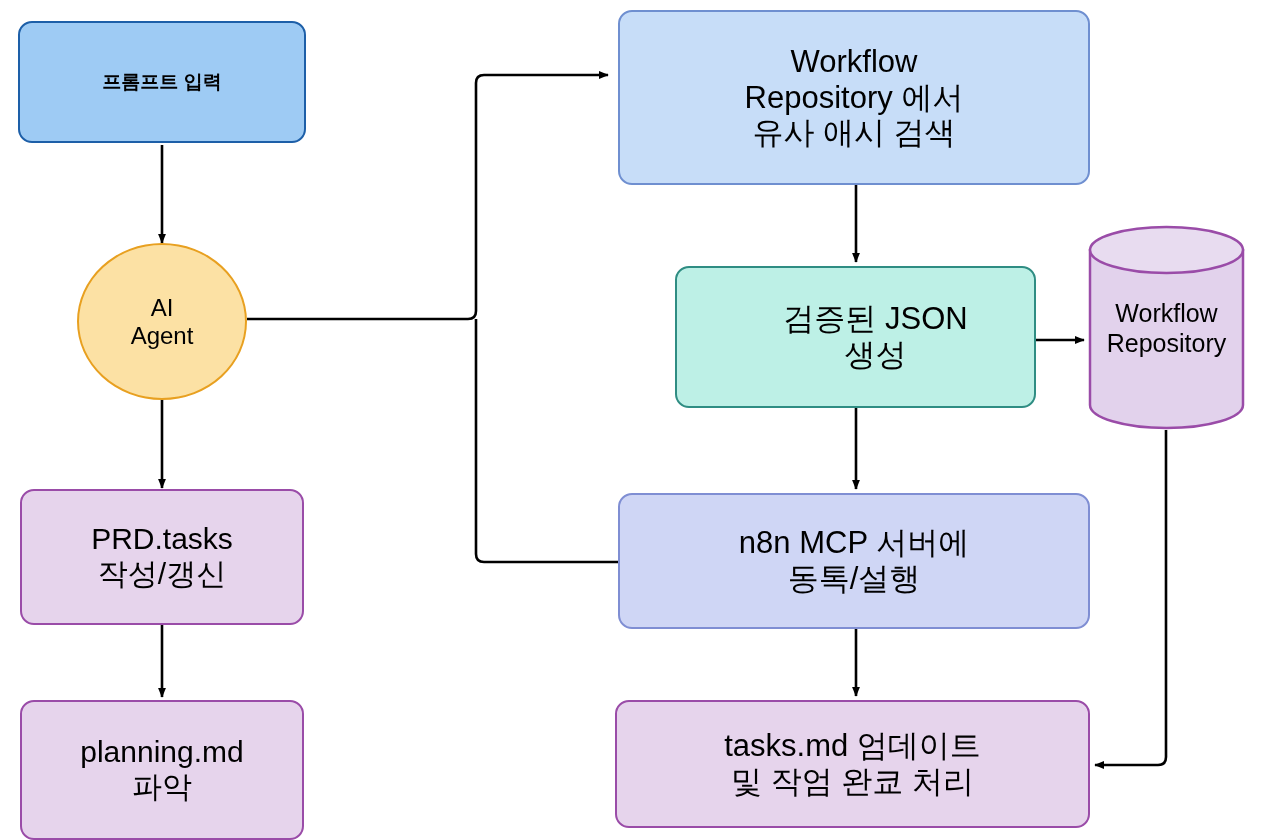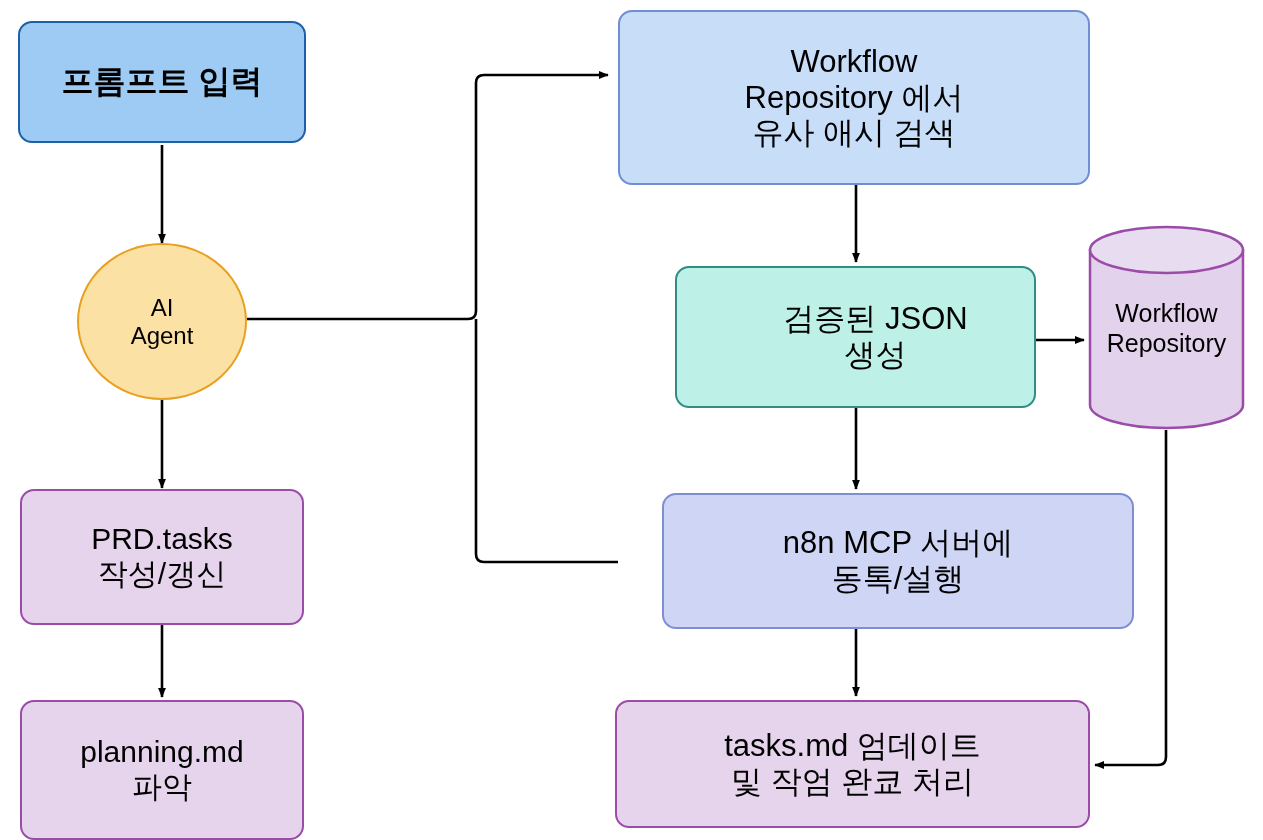--- a/index.html
+++ b/index.html
@@ -126,21 +126,21 @@
     <path d="M1036,340 L1084,340" stroke="#000000" stroke-width="2.6" fill="none" marker-end="url(#arrowhead)"></path>
 
     <path d="M856,408 L856,489" stroke="#000000" stroke-width="2.6" fill="none" marker-end="url(#arrowhead)"></path>
 
     <path d="M856,629 L856,696" stroke="#000000" stroke-width="2.6" fill="none" marker-end="url(#arrowhead)"></path>
 
     <path d="M1166,430 L1166,757 Q1166,765 1158,765 L1095,765" stroke="#000000" stroke-width="2.6" fill="none" marker-end="url(#arrowhead)"></path>
   </svg>
 
   <div class="node box box-blue-strong" style="left:18px; top:21px; width:288px; height:122px;">
-    <span class="label t-bold" style="font-size:32px;">프롬프트 입력</span>
+    <span class="label t-bold" style="font-size:19px;">프롬프트 입력</span>
   </div>
 
   <div class="node ellipse" style="left:77px; top:243px; width:170px; height:157px;">
     <span class="label t-norm" style="font-size:24px;">AI
 Agent</span>
   </div>
 
   <div class="node box box-lilac" style="left:20px; top:489px; width:284px; height:136px;">
     <span class="label t-norm" style="font-size:30px;">PRD.tasks
 작성/갱신</span>
@@ -155,21 +155,21 @@
     <span class="label t-norm" style="font-size:31px;">Workflow
 Repository 에서
 유사 애시 검색</span>
   </div>
 
   <div class="node box box-mint" style="left:675px; top:266px; width:361px; height:142px;">
     <span class="label t-norm" style="font-size:31px;">검증된 JSON
 생성</span>
   </div>
 
-  <div class="node box box-periwinkle" style="left:618px; top:493px; width:472px; height:136px;margin-left:44px;">
+  <div class="node box box-periwinkle" style="left:618px; top:493px; width:472px; height:136px;">
     <span class="label t-norm" style="font-size:31px;">n8n MCP 서버에
 동톡/설행</span>
   </div>
 
   <div class="node box box-lilac" style="left:615px; top:700px; width:475px; height:128px;">
     <span class="label t-norm" style="font-size:31px;">tasks.md 엄데이트
 및 작엄 완쿄 처리</span>
   </div>
 
   <div class="node cylinder" style="left:1088px; top:225px; width:157px; height:205px;">

